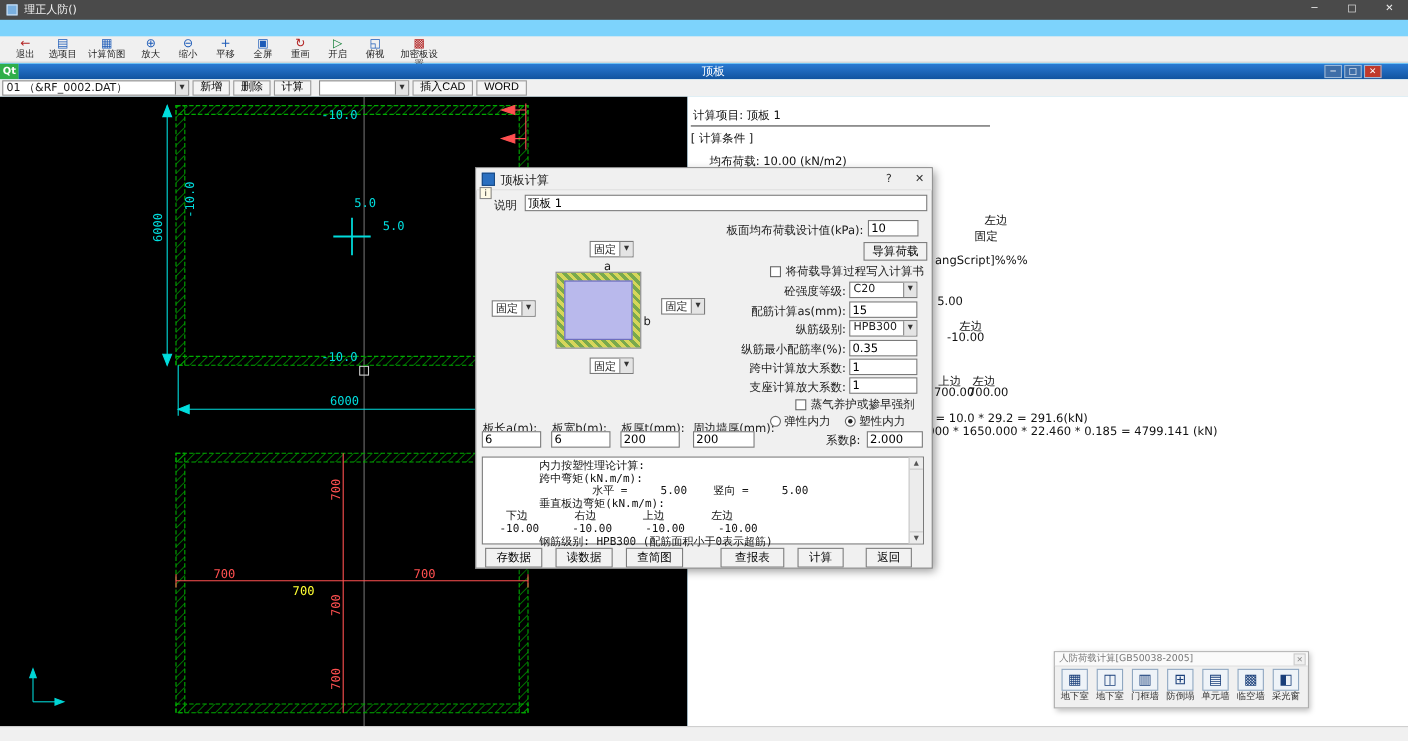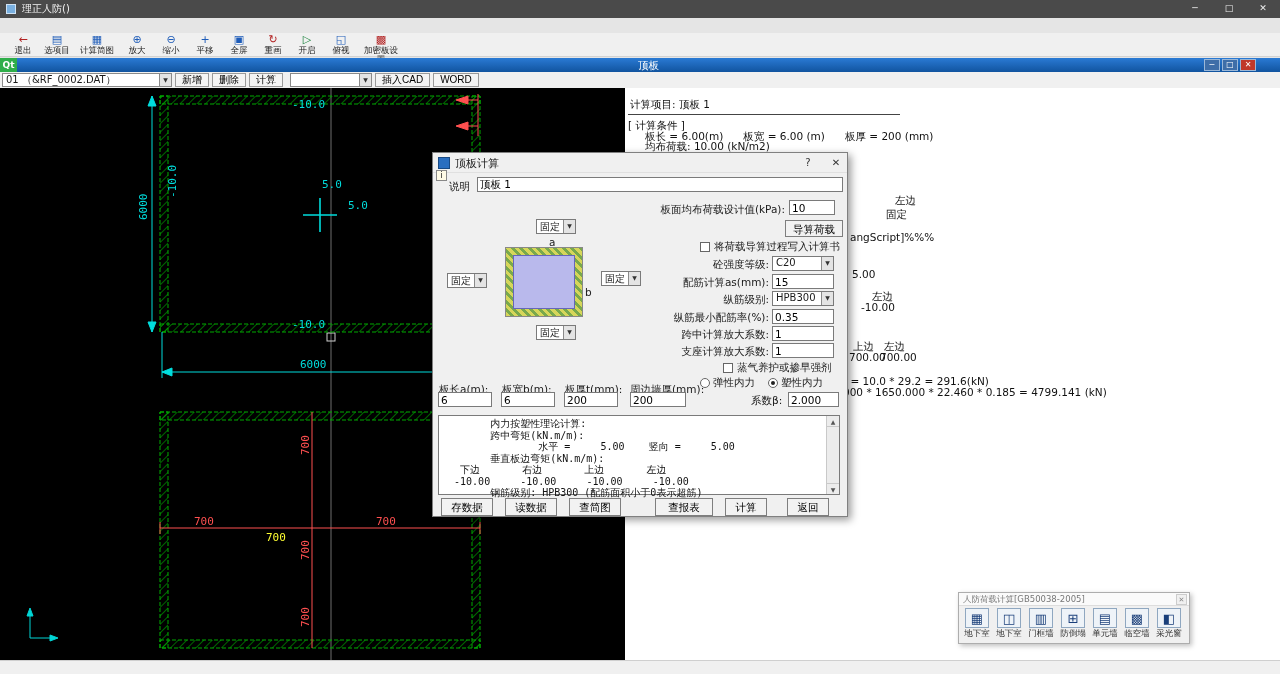--- a/index.html
+++ b/index.html
@@ -1,17 +1,17 @@
 <!DOCTYPE html>
 <html><head>
 <meta charset="utf-8">
 <style>
   * { margin:0; padding:0; box-sizing:border-box; }
   body { font-family:"DejaVu Sans",sans-serif; }
-  .app { position:relative; width:1280px; height:674px; background:#e5e5e5; overflow:hidden; font-size:11px; color:#1a1a1a; }
+  .app { position:relative; width:1280px; height:674px; background:#7dd3fc; overflow:hidden; font-size:11px; color:#1a1a1a; }
 
   
   .titlebar { position:absolute; top:0; left:0; right:0; height:18px; background:#4a4a4a; color:#f2f2f2; display:flex; align-items:center; }
   .app-icon { width:10px; height:10px; background:#7ab0e0; border:1px solid #cfe2f3; margin:0 6px; }
   .titlebar-text { font-size:10px; }
   .win-controls { margin-left:auto; display:flex; }
   .win-btn { width:34px; height:18px; text-align:center; line-height:17px; font-size:9px; color:#eee; }
 
   
   .menubar { position:absolute; top:18px; left:0; right:0; height:15px; background:#f0f0f0; display:flex; padding-left:4px; font-size:10.5px; }
@@ -246,21 +246,20 @@
         <line x1="30" y1="550" x2="54" y2="550"></line>
         <polygon points="58,550 50,547 50,553"></polygon>
       </g>
     </svg>
   </div>
 
   <div class="report">
     <div class="rp" style="left:5px;top:10px">计算项目: 顶板 1</div>
     <div class="rp-rule" style="left:3px;top:26px;width:272px"></div>
     <div class="rp" style="left:3px;top:31px">[ 计算条件 ]</div>
-    <div class="rp" style="left:20px;top:42px">板长 = 6.00(m)      板宽 = 6.00 (m)      板厚 = 200 (mm)</div>
     <div class="rp" style="left:20px;top:52px">均布荷载: 10.00 (kN/m2)</div>
 
     <div class="rp" style="left:270px;top:106px">左边</div>
     <div class="rp" style="left:261px;top:120px">固定</div>
     <div class="rp" style="left:225px;top:143px">angScript]%%%</div>
     <div class="rp" style="left:227px;top:180px">5.00</div>
     <div class="rp" style="left:247px;top:202px">左边</div>
     <div class="rp" style="left:236px;top:213px">-10.00</div>
     <div class="rp" style="left:228px;top:252px">上边</div>
     <div class="rp" style="left:224px;top:263px">700.00</div>

